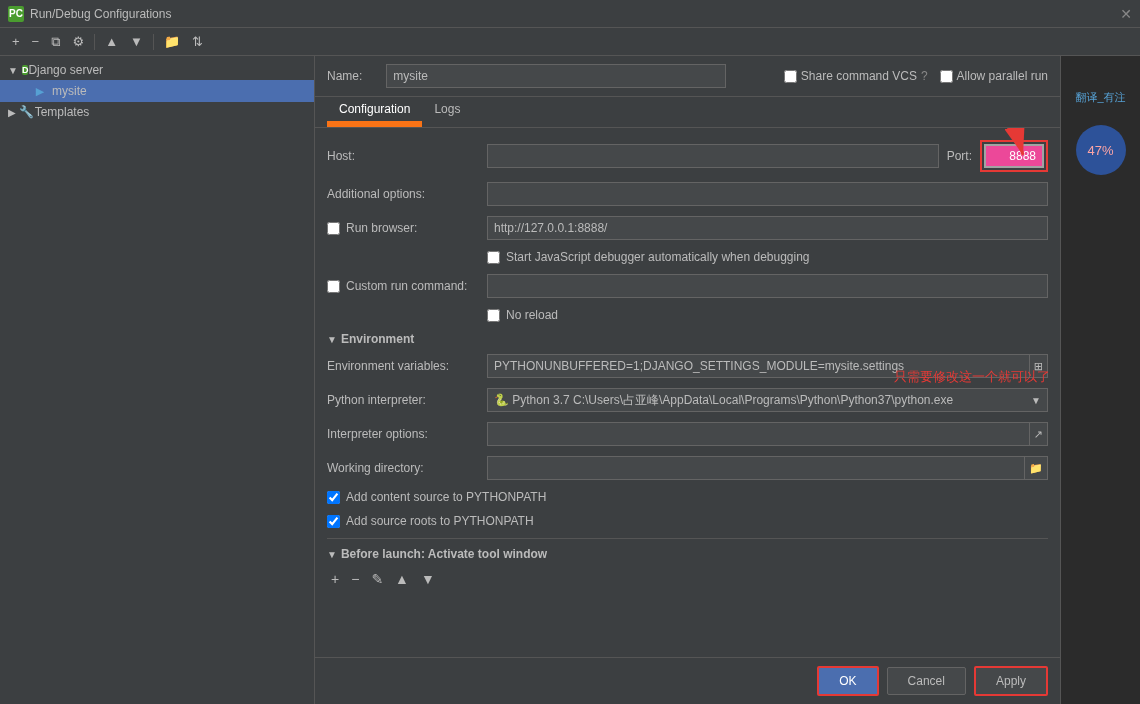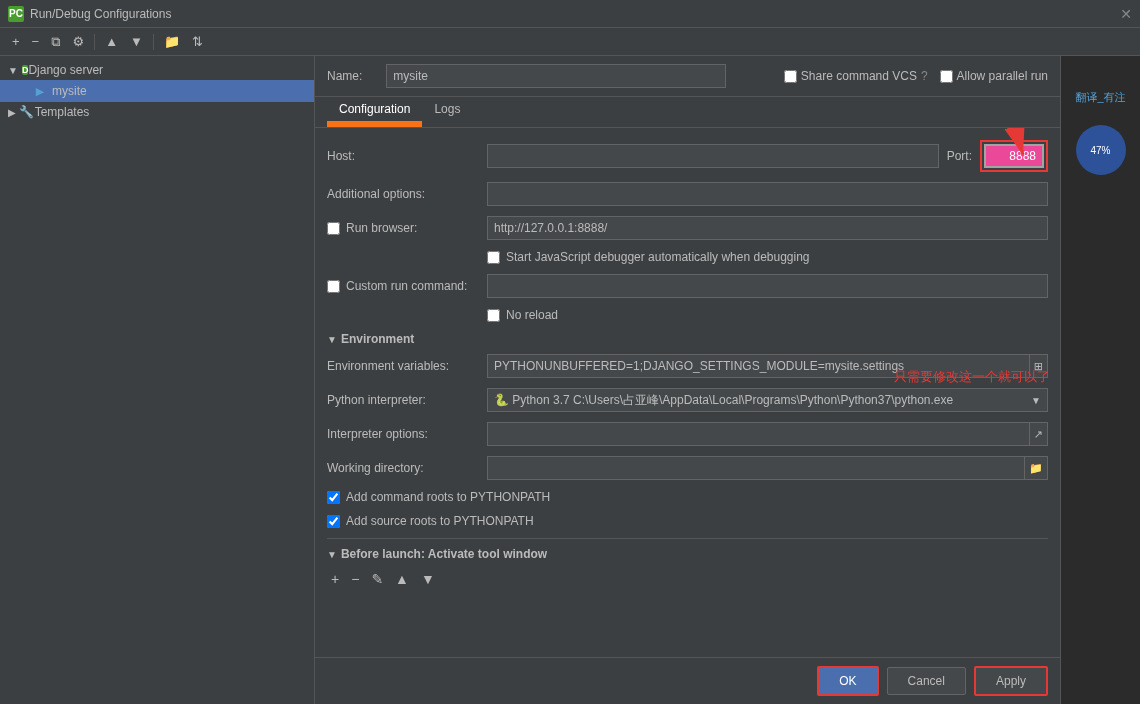--- a/index.html
+++ b/index.html
@@ -558,21 +558,21 @@
       <div class="form-row">
         <span class="form-label">Working directory:</span>
         <div class="input-with-btn">
           <input class="form-input" type="text" style="">
           <button class="input-browse-btn">📁</button>
         </div>
       </div>
 
       <div class="checkbox-row">
         <input type="checkbox" checked="" style="">
-        <label>Add command roots to PYTHONPATH</label>
+        <label>Add content source to PYTHONPATH</label>
       </div>
 
       <div class="checkbox-row">
         <input type="checkbox" checked="" style="">
         <label>Add source roots to PYTHONPATH</label>
       </div>
 
       <div class="before-launch">
         <div class="section-header">
           <span class="arrow">▼</span>
@@ -592,18 +592,18 @@
     <div class="footer">
       <button class="footer-btn btn-ok">OK</button>
       <button class="footer-btn btn-cancel">Cancel</button>
       <button class="footer-btn btn-apply">Apply</button>
     </div>
 
   </div>
 
   <div class="right-panel">
     <div style="color:#56a0d3;font-size:11px;margin-top:30px;">翻译_有注</div>
-    <div style="margin-top:20px;background:#2d5299;border-radius:50%;width:50px;height:50px;display:flex;align-items:center;justify-content:center;font-size:10px;color:#ffffff;">
+    <div style="margin-top:20px;background:#2d5299;border-radius:50%;width:50px;height:50px;display:flex;align-items:center;justify-content:center;font-size:13px;color:#fca5a5;">
       <span>47%</span>
     </div>
   </div>
 
 </div>
 
 </body></html>

